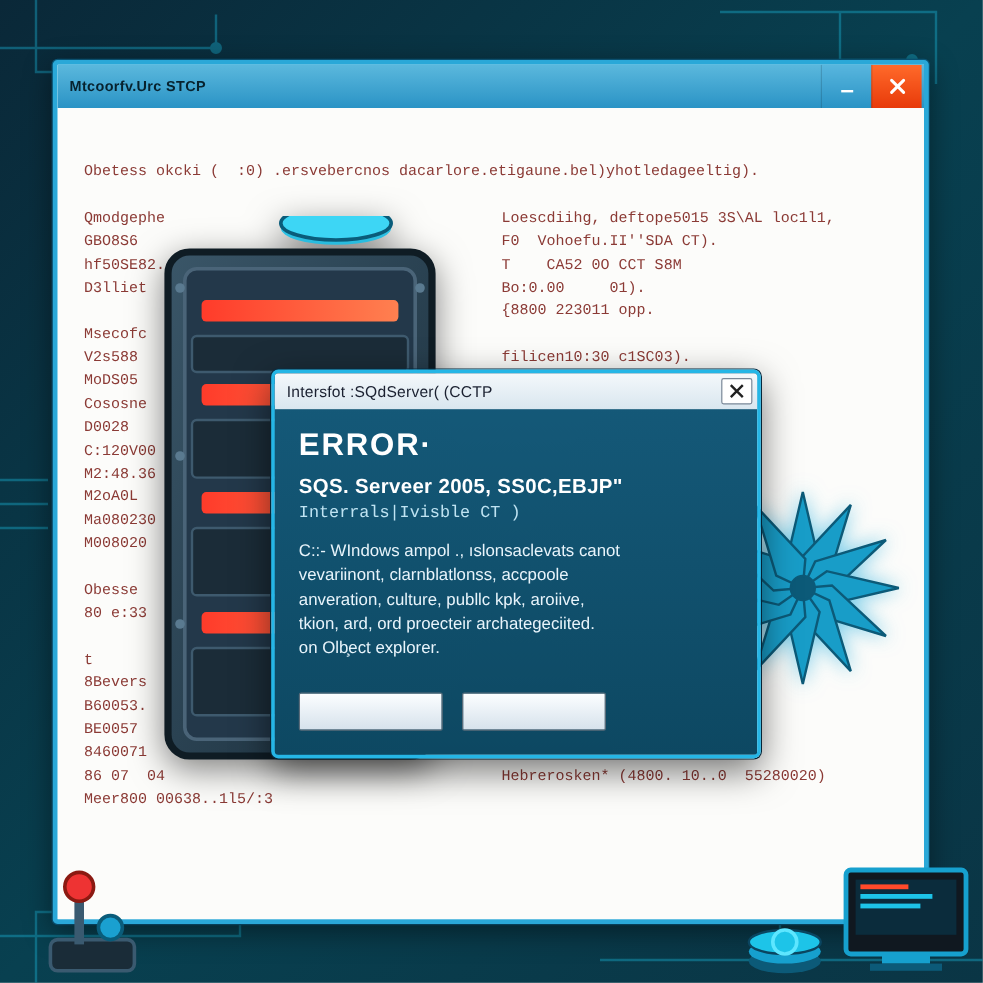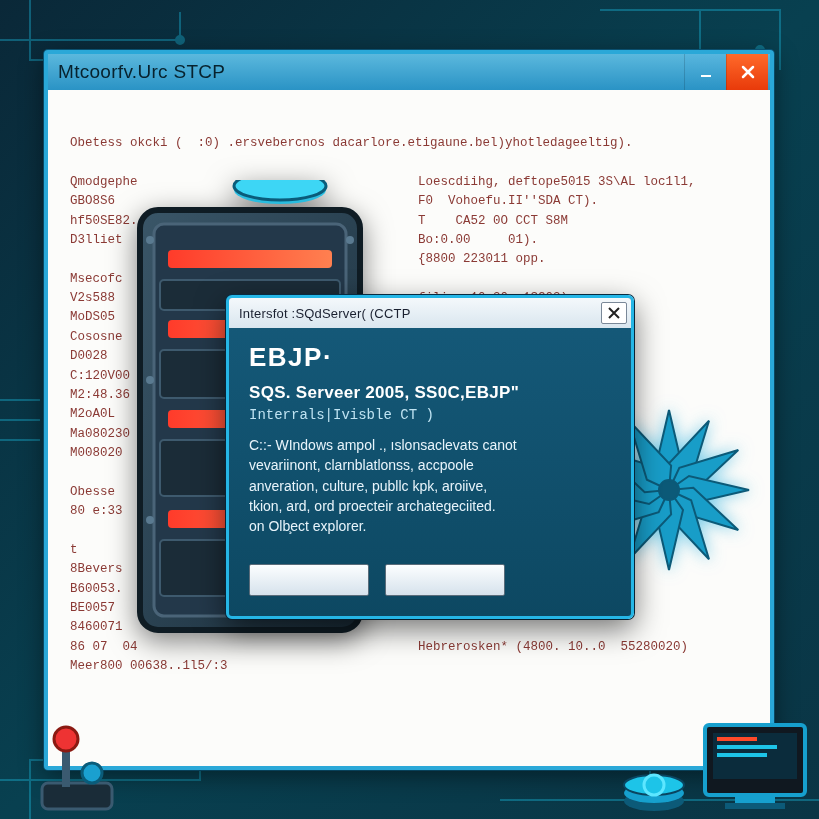--- a/index.html
+++ b/index.html
@@ -27,22 +27,22 @@
   border: 4px solid #2aa8d8;
   border-radius: 4px;
   box-shadow: 0 6px 24px rgba(0,0,0,0.45), 0 0 0 1px #0b5c80;
   overflow: hidden;
 }
 .outer-titlebar {
   height: 36px;
   background: linear-gradient(180deg, #5bb8dd, #2a93c5);
   display: flex; align-items: center;
   padding: 0 2px 0 10px;
-  font-size: 19px; color: #07222e;
-  font-weight: 400;
+  font-size: 12px; color: #07222e;
+  font-weight: 700;
   letter-spacing: .3px;
 }
 .outer-titlebar .title { flex: 1; }
 .window-controls { display: flex; height: 100%; }
 .wc {
   width: 42px; height: 100%;
   display: flex; align-items: center; justify-content: center;
   font-size: 16px;
   border-left: 1px solid rgba(0,0,0,.15);
 }
@@ -79,21 +79,21 @@
 .starburst {
   position: absolute; right: 60px; top: 400px;
   width: 180px; height: 180px;
   pointer-events: none;
 }
 .starburst svg { width:100%; height:100%; filter: drop-shadow(0 0 8px rgba(26,170,220,.6)); }
 
 
 .error-dialog {
   position: absolute;
-  left: 226px; top: 295px;
+  left: 226px; top: 308px;
   width: 408px;
   background: linear-gradient(180deg,#155a7a,#0d4862);
   border: 3px solid #25b6e6;
   border-radius: 6px;
   box-shadow: 0 10px 30px rgba(0,0,0,.55), 0 0 0 1px #0a324a;
   color: #fff;
   overflow: hidden;
 }
 .dlg-titlebar {
   height: 30px;
@@ -278,21 +278,21 @@
 <div class="error-dialog">
   <div class="dlg-titlebar">
     <span class="title">Intersfot :SQdServer( (CCTP</span>
     <div class="dlg-close">
       <svg width="12" height="12" viewBox="0 0 12 12">
           <path d="M1 1 L11 11 M11 1 L1 11" stroke="#222" stroke-width="2"></path>
         </svg>
     </div>
   </div>
   <div class="dlg-body">
-    <div class="err-heading">EBJP·</div>
+    <div class="err-heading">ERROR·</div>
     <div class="err-sub1">SQS. Serveer 2005, SS0C,EBJP"</div>
     <div class="err-sub2">Interrals|Ivisble CT )</div>
     <div class="err-text" style="white-space:pre-line;">C::- WIndows ampol ., ıslonsaclevats canot
 vevariinont, clarnblatlonss, accpoole
 anveration, culture, publlc kpk, aroiive,
 tkion, ard, ord proecteir archategeciited.
 on Olb̧ect explorer.</div>
   </div>
   <div class="dlg-buttons">
     <button class="dlg-btn"></button>

